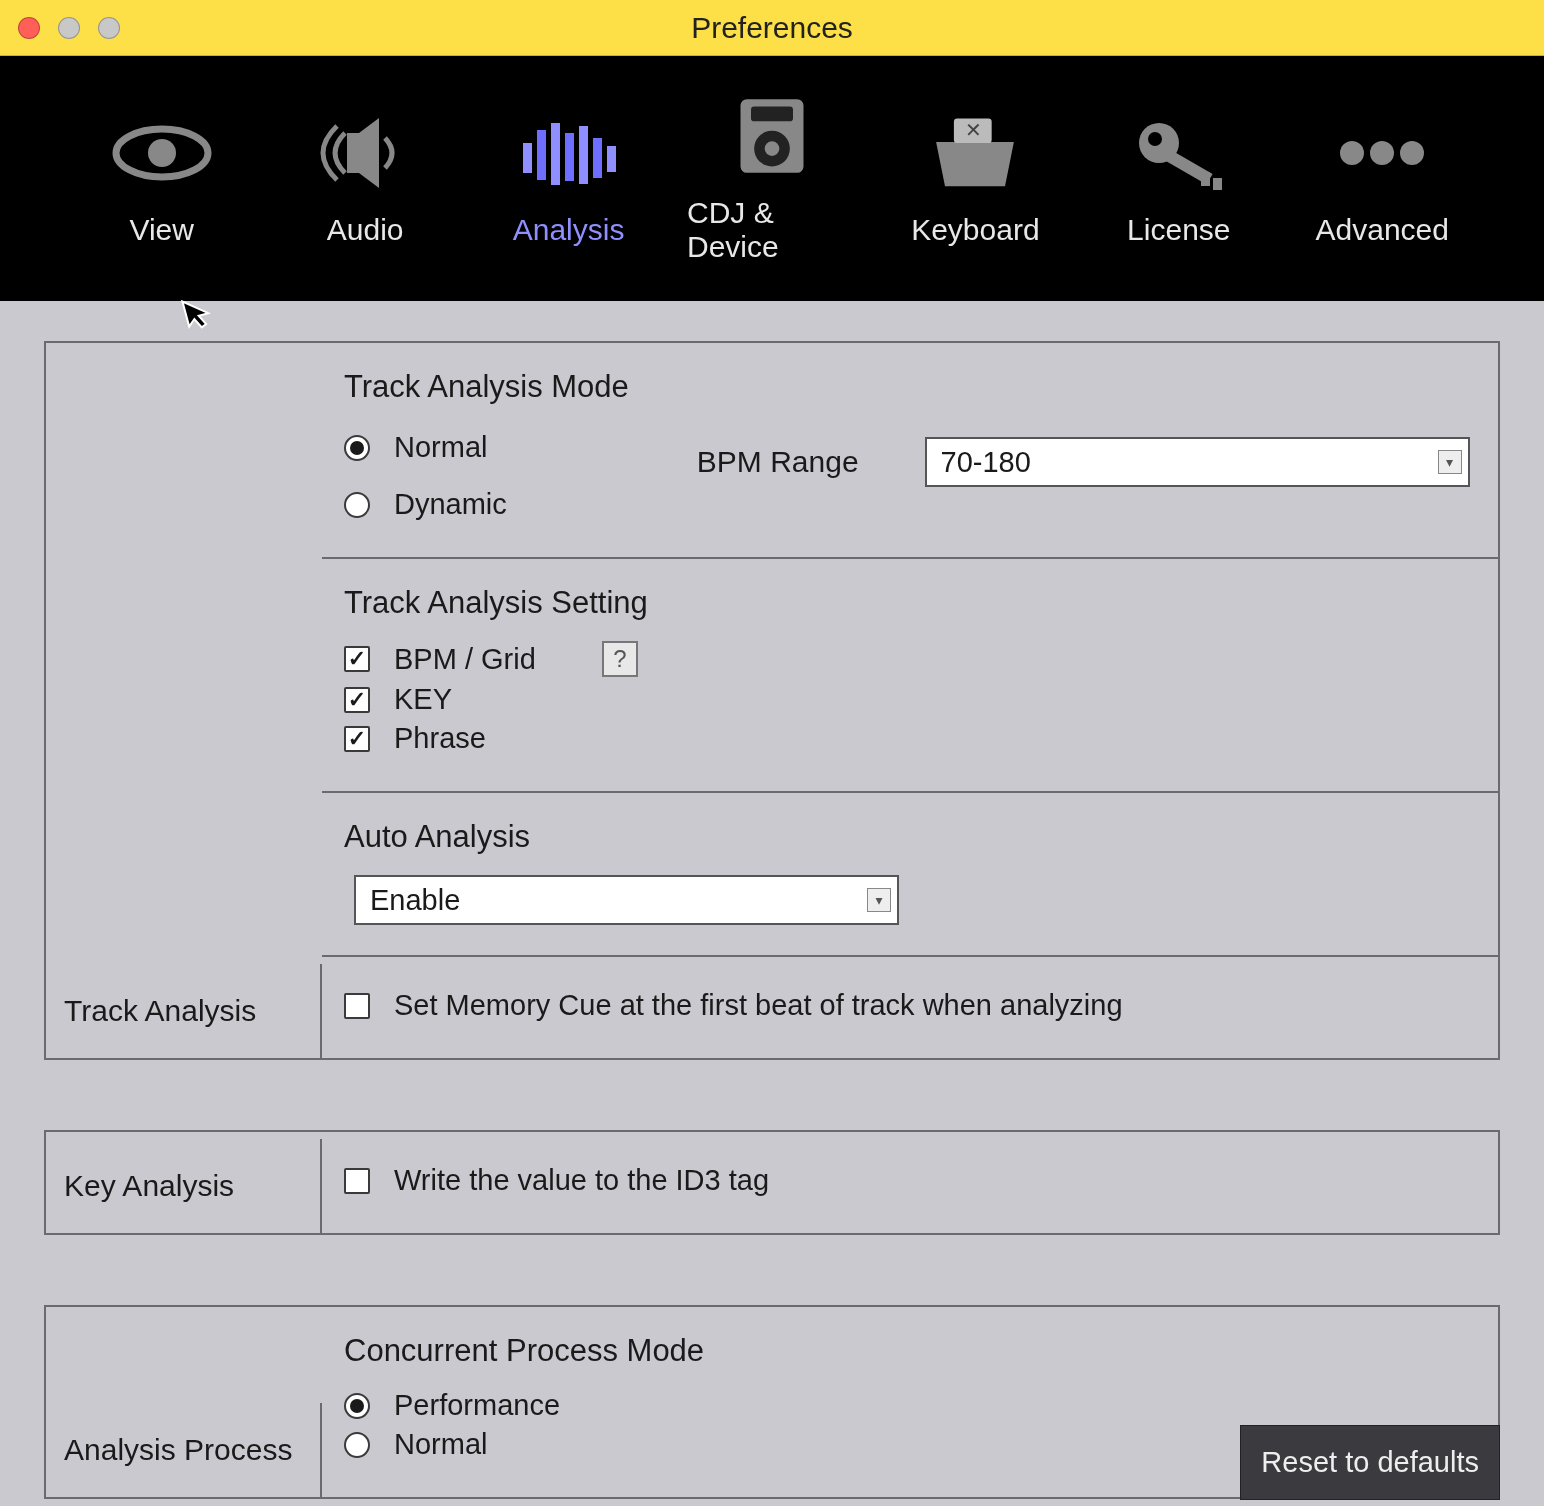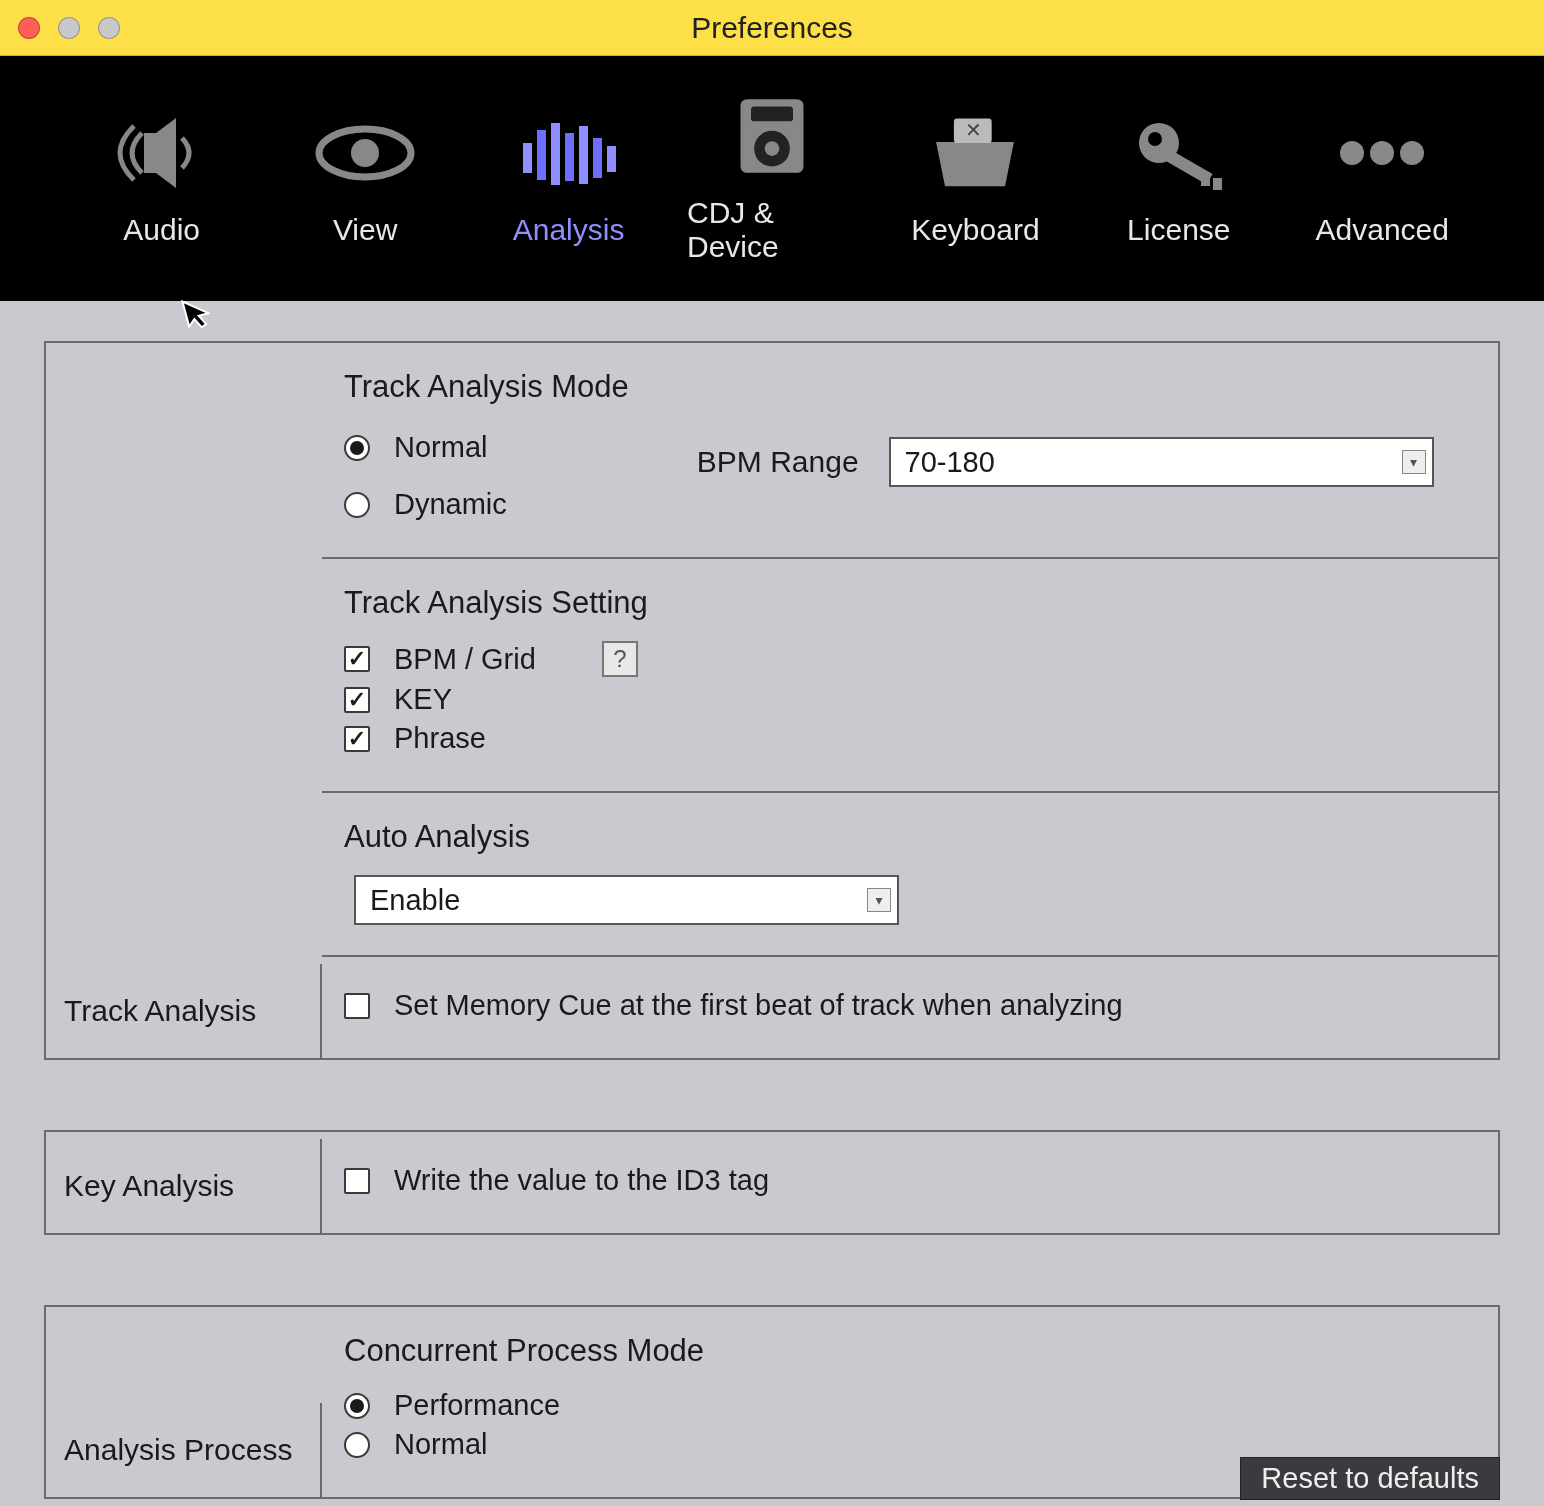--- a/index.html
+++ b/index.html
@@ -69,21 +69,21 @@
     width: 26px; height:26px; flex:0 0 26px;
     border: 2px solid #3a3a3a; background:#fff;
     display:inline-flex; align-items:center; justify-content:center;
   }
   .radio { border-radius:50%; }
   .radio.sel::after { content:""; width:14px; height:14px; border-radius:50%; background:#1a1a1a; }
   .check { border-radius:2px; }
   .check.sel::after { content:"✓"; font-size:22px; font-weight:900; color:#1a1a1a; line-height:1; }
   .mode-row { display:flex; align-items:flex-start; }
   .radios { display:flex; flex-direction:column; gap:12px; }
-  .bpm-wrap { display:flex; align-items:center; gap: 30px; margin-left: 190px; margin-top: 12px;}
+  .bpm-wrap { display:flex; align-items:center; gap: 66px; margin-left: 190px; margin-top: 12px;}
   .bpm-label { font-size:30px; }
   .select {
     background:#fff; border:2px solid #555;
     height: 50px; display:flex; align-items:center;
     padding: 16px 14px; position:relative; font-size:29px;
   }
   .select.wide { width: 545px; }
   .select.bpm  { width: 545px; }
   .select .arrow {
     position:absolute; right:6px; top:50%; transform:translateY(-50%);
@@ -91,21 +91,21 @@
     display:flex; align-items:center; justify-content:center; font-size:14px; color:#555;
   }
   .help {
     width:36px; height:36px; border:2px solid #777; background:#e8e8e8;
     display:inline-flex; align-items:center; justify-content:center;
     color:#555; font-size:24px; margin-left:42px;
   }
   .reset {
     position:absolute; right:44px; bottom: 6px;
     background:#3a3a3f; color:#eee;
-    padding: 4px 20px; font-size:29px; border:1px solid #222;
+    padding: 20px 20px; font-size:29px; border:1px solid #222;
     cursor:pointer;
   }
   .cursor {
     position:absolute; left:185px; top:296px; z-index:5;
     font-size:34px; color:#000; transform: rotate(-15deg);
   }
 </style>
 </head>
 <body>
 
@@ -115,38 +115,38 @@
     <div class="tl-btn tl-min"></div>
     <div class="tl-btn tl-max"></div>
   </div>
   <div class="title">Preferences</div>
 </div>
 
 <div class="tabbar">
 
   <div class="tab">
     <div class="tab-icon">
+      <svg viewBox="0 0 100 60">
+          <ellipse cx="50" cy="30" rx="46" ry="24" fill="none" stroke="#888" stroke-width="7"></ellipse>
+          <circle cx="50" cy="30" r="14" fill="#888"></circle>
+        </svg>
+    </div>
+    <div class="tab-label">View</div>
+  </div>
+
+  <div class="tab">
+    <div class="tab-icon">
       <svg viewBox="0 0 100 70">
         <polygon points="44,15 64,0 64,70 44,55 32,55 32,15" fill="#888"></polygon>
         <path d="M30 15 Q10 35 30 55" fill="none" stroke="#888" stroke-width="5"></path>
         <path d="M22 8 Q-6 35 22 62" fill="none" stroke="#888" stroke-width="5"></path>
         <path d="M70 20 Q84 35 70 50" fill="none" stroke="#888" stroke-width="5"></path>
       </svg>
     </div>
     <div class="tab-label">Audio</div>
-  </div>
-
-  <div class="tab">
-    <div class="tab-icon">
-      <svg viewBox="0 0 100 60">
-          <ellipse cx="50" cy="30" rx="46" ry="24" fill="none" stroke="#888" stroke-width="7"></ellipse>
-          <circle cx="50" cy="30" r="14" fill="#888"></circle>
-        </svg>
-    </div>
-    <div class="tab-label">View</div>
   </div>
 
   <div class="tab active">
     <div class="tab-icon">
       <svg viewBox="0 0 100 70">
         <rect x="4" y="25" width="9" height="30" fill="#8f8fff"></rect>
         <rect x="18" y="12" width="9" height="50" fill="#6f6fff"></rect>
         <rect x="32" y="5" width="9" height="62" fill="#8f8fff"></rect>
         <rect x="46" y="15" width="9" height="48" fill="#6f6fff"></rect>
         <rect x="60" y="8" width="9" height="58" fill="#8f8fff"></rect>

